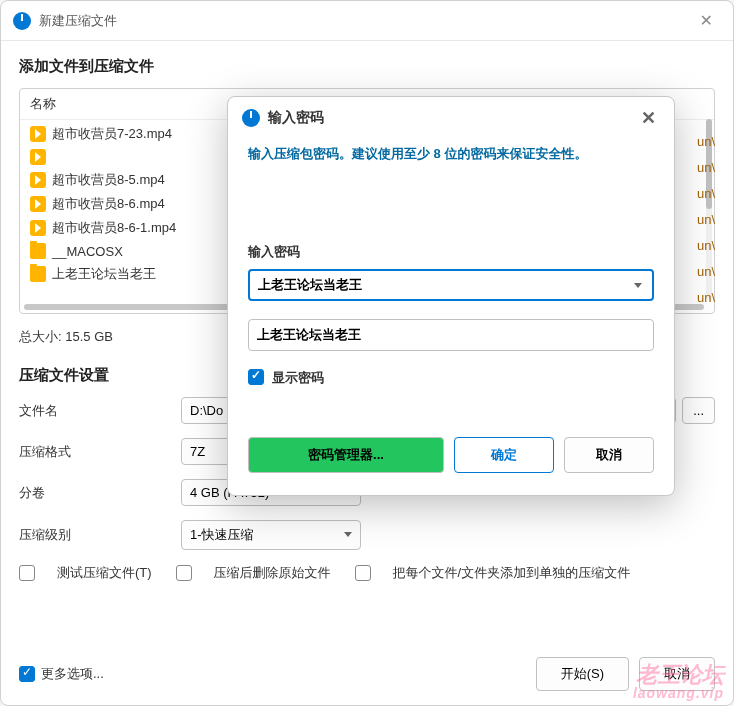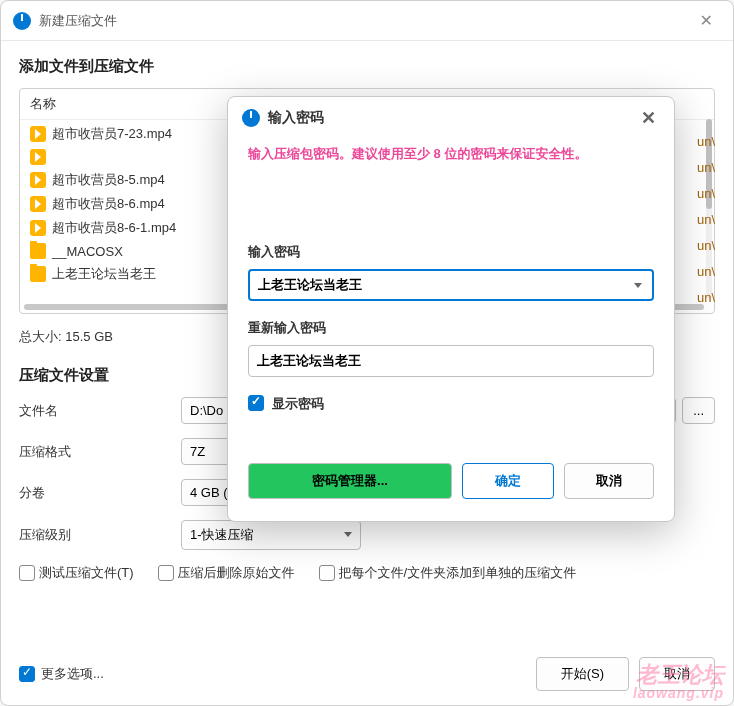--- a/index.html
+++ b/index.html
@@ -33,44 +33,44 @@
 .settings { }
 .row { display: flex; align-items: center; margin-bottom: 14px; font-size: 13px; }
 .row-label { width: 162px; color: #333; }
 .text-input { flex: 1; border: 1px solid #c0c0c0; border-radius: 4px; padding: 5px 8px; font-size: 13px; background: #fff; }
 .browse-btn { border: 1px solid #c0c0c0; border-radius: 4px; padding: 5px 10px; background: #fdfdfd; margin-left: 6px; font-size: 13px; cursor: pointer; }
 .select { border: 1px solid #c0c0c0; border-radius: 4px; padding: 5px 8px; font-size: 13px; background: #fdfdfd; width: 180px; position: relative; }
 .select::after { content: ''; position: absolute; right: 8px; top: 11px; border-left: 4px solid transparent; border-right: 4px solid transparent; border-top: 5px solid #666; }
 .adv-btn { border: 1px solid #c0c0c0; border-radius: 4px; padding: 6px 18px; background: #fdfdfd; font-size: 13px; cursor: pointer; margin-left: auto; }
 
 .check-row { display: flex; align-items: center; gap: 24px; font-size: 13px; color: #333; margin-top: 6px; }
-.chk { display: flex; align-items: center; gap: 4px; }
+.chk { display: flex; align-items: center; gap: 22px; }
 .chkbox { width: 16px; height: 16px; border: 1px solid #888; border-radius: 3px; background: #fff; }
 .chkbox.checked { background: #0078d4; border-color: #0078d4; position: relative; }
 .chkbox.checked::after { content: '✓'; color: #fff; font-size: 12px; position: absolute; left: 2px; top: -2px; }
 
 .footer { position: absolute; bottom: 14px; left: 18px; right: 18px; display: flex; align-items: center; }
 .more-opts { display: flex; align-items: center; gap: 6px; font-size: 13px; color: #333; }
 .btn { border: 1px solid #c0c0c0; border-radius: 4px; padding: 7px 24px; background: #fdfdfd; font-size: 13px; cursor: pointer; margin-left: 10px; }
 
 
 .modal { position: absolute; left: 227px; top: 96px; width: 448px; background: #fff; border: 1px solid #c8c8c8; border-radius: 8px; box-shadow: 0 10px 40px rgba(0,0,0,0.25); z-index: 10; font-weight: bold; }
 .modal-titlebar { display: flex; align-items: center; padding: 10px 14px; }
 .modal-title { font-size: 14px; color: #333; flex: 1; }
 .modal-close { font-size: 18px; color: #666; cursor: pointer; padding: 0 4px; }
 .modal-body { padding: 6px 20px 18px; }
-.modal-hint { font-size: 13px; color: #ec4899; margin-bottom: 80px; }
+.modal-hint { font-size: 13px; color: #0369a1; margin-bottom: 80px; }
 .field-label { font-size: 13px; color: #333; margin-bottom: 8px; }
 .pwd-combo { border: 2px solid #0078d4; border-radius: 4px; padding: 5px 8px; font-size: 13px; background: #fff; position: relative; margin-bottom: 18px; }
 .pwd-combo::after { content: ''; position: absolute; right: 10px; top: 12px; border-left: 4px solid transparent; border-right: 4px solid transparent; border-top: 5px solid #666; }
 .pwd-input { border: 1px solid #c0c0c0; border-radius: 4px; padding: 6px 8px; font-size: 13px; background: #fff; margin-bottom: 18px; }
 .show-pwd { display: flex; align-items: flex-start; gap: 8px; font-size: 13px; color: #333; margin-bottom: 50px; }
 .modal-footer { display: flex; gap: 10px; padding: 0 0 4px; }
 .mgr-btn { flex: 1; border: 1px solid #c0c0c0; border-radius: 4px; padding: 8px 0; background: #22c55e; font-size: 13px; text-align: center; cursor: pointer; }
-.ok-btn { width: 92px; border: 1px solid #0078d4; border-radius: 4px; padding: 8px 0; background: #fff; font-size: 13px; text-align: center; cursor: pointer; color: #0078d4; }
+.ok-btn { width: 100px; border: 1px solid #0078d4; border-radius: 4px; padding: 8px 0; background: #fff; font-size: 13px; text-align: center; cursor: pointer; color: #0078d4; }
 .cancel-btn { width: 90px; border: 1px solid #c0c0c0; border-radius: 4px; padding: 8px 0; background: #fdfdfd; font-size: 13px; text-align: center; cursor: pointer; }
 
 
 .peek { position: absolute; right: 18px; top: 128px; font-size: 13px; color: #a16207; line-height: 26px; text-align: left; }
 
 .watermark { position: absolute; right: 10px; bottom: 6px; font-size: 22px; font-weight: 700; font-style: italic; color: rgba(255,100,150,0.45); line-height: 1; text-align: right; pointer-events: none; }
 .watermark .sub { font-size: 14px; letter-spacing: 1px; }
 </style>
 </head>
 <body>
@@ -185,21 +185,20 @@
     <div class="app-icon"></div>
     <div class="modal-title">输入密码</div>
     <div class="modal-close">✕</div>
   </div>
   <div class="modal-body">
     <div class="modal-hint">输入压缩包密码。建议使用至少 8 位的密码来保证安全性。</div>
 
     <div class="field-label">输入密码</div>
     <div class="pwd-combo">上老王论坛当老王</div>
 
-    <div class="field-label">重新输入密码</div>
     <div class="pwd-input">上老王论坛当老王</div>
 
     <div class="show-pwd">
       <div class="chkbox checked"></div>
       <span>显示密码</span>
     </div>
 
     <div class="modal-footer">
       <div class="mgr-btn">密码管理器...</div>
       <div class="ok-btn">确定</div>

